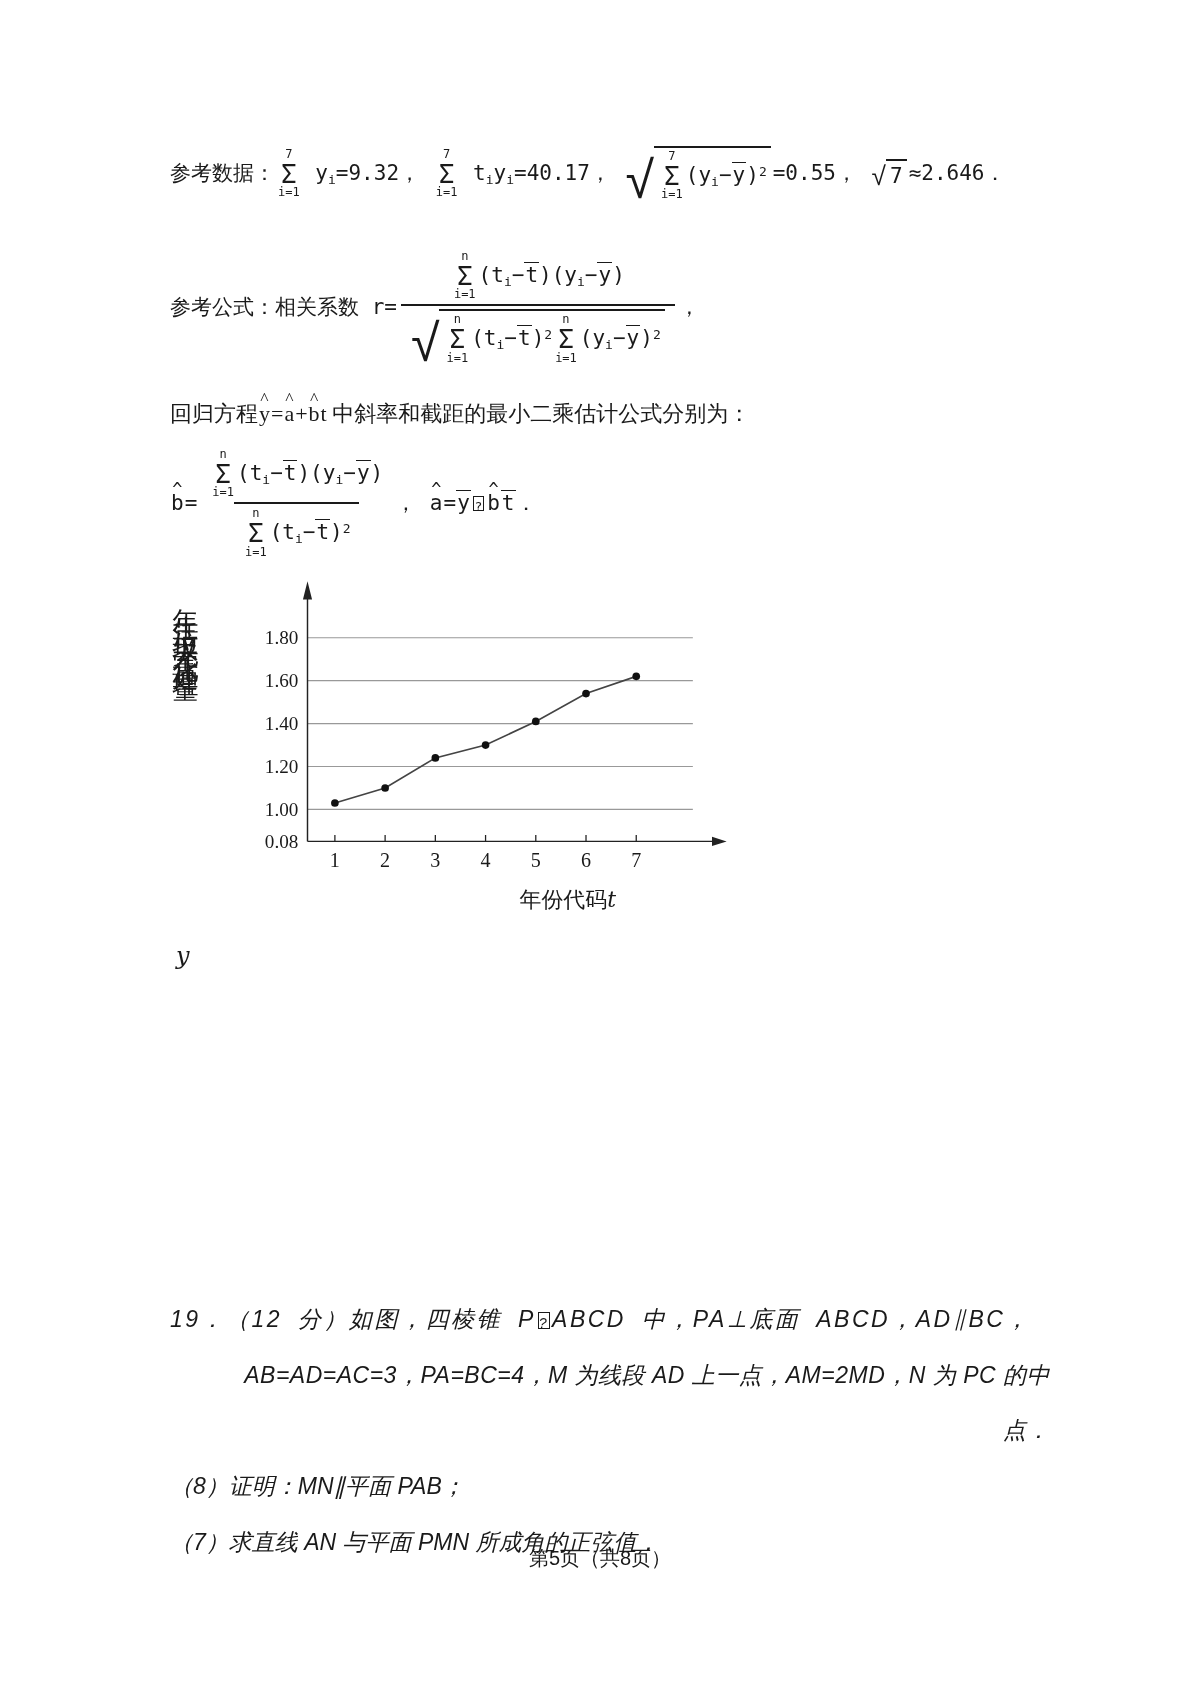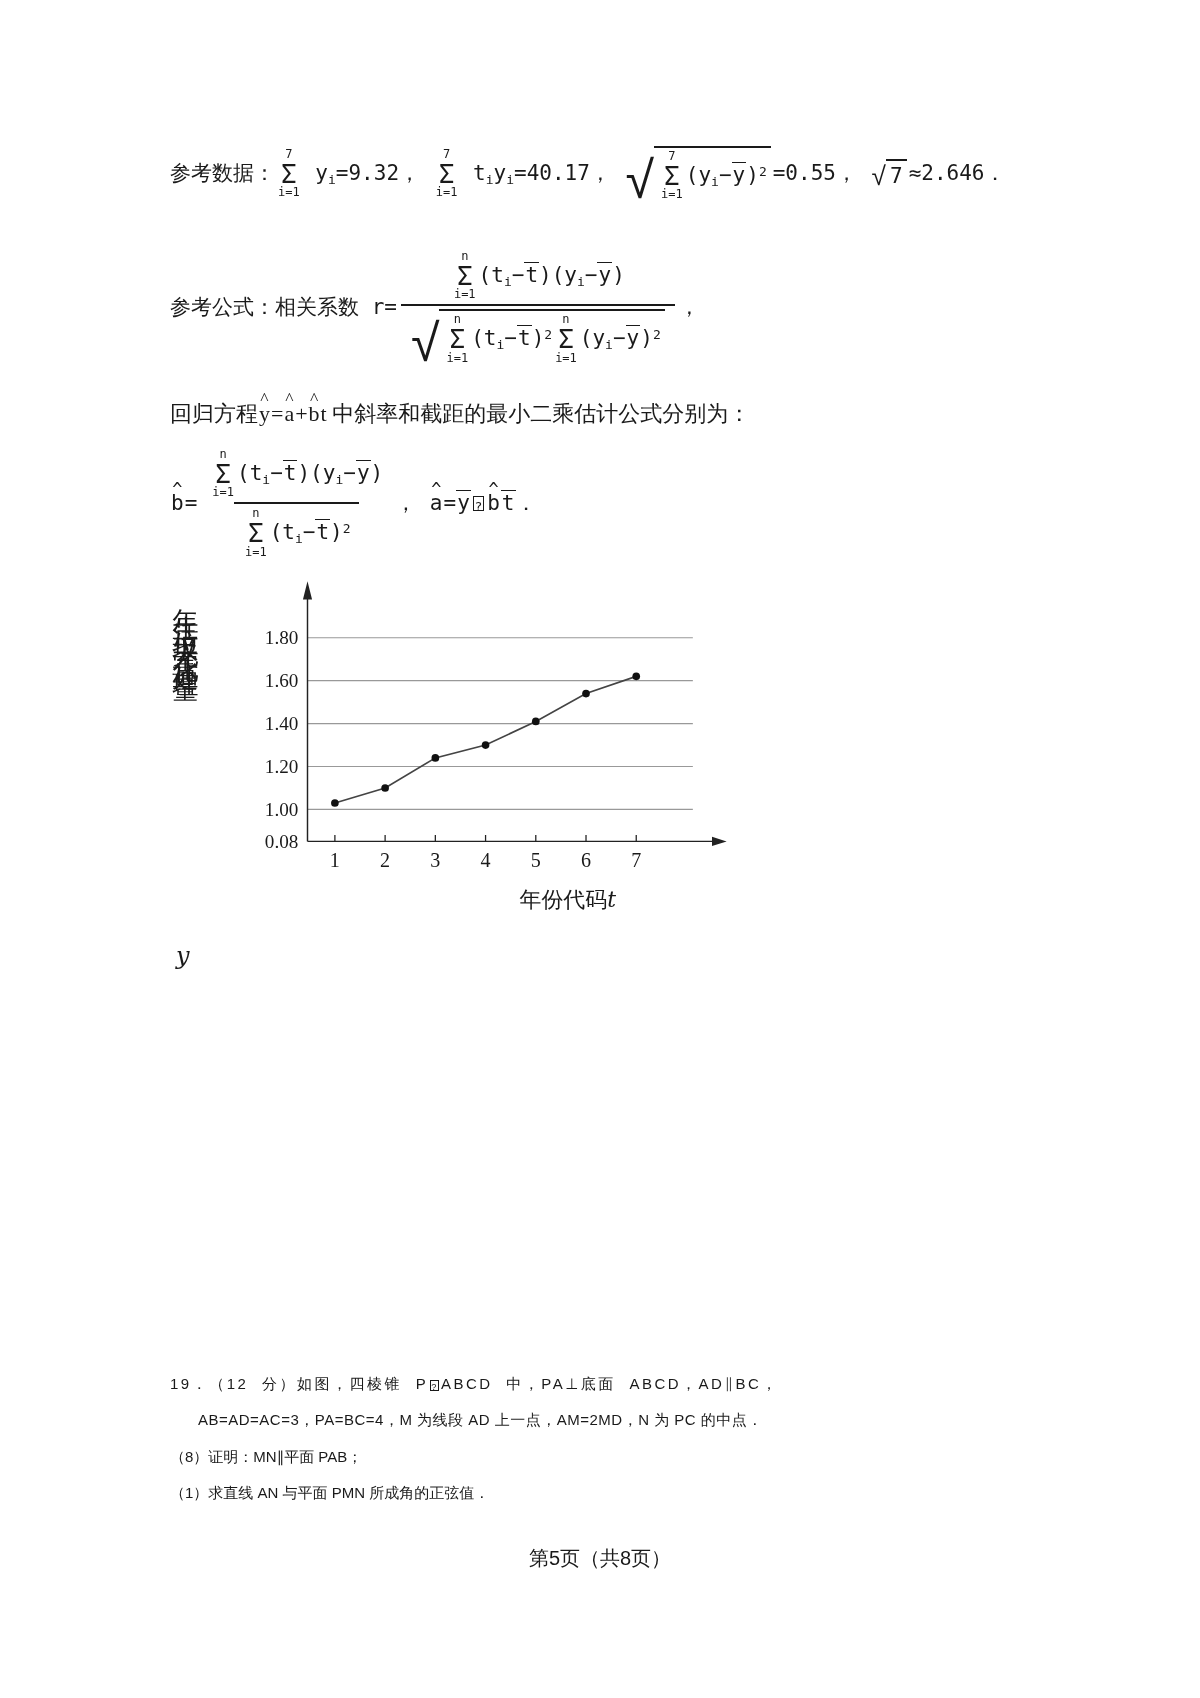--- a/index.html
+++ b/index.html
@@ -42,25 +42,25 @@
     font-family:"Liberation Serif",serif;
   }
   .chart-ysuffix{
     position:absolute;left:176px;top:942px;
     font-size:24px;font-style:italic;font-family:"DejaVu Serif",serif;
   }
   .chart-wrap{position:absolute;left:216px;top:572px;}
   .chart-wrap svg{width:530px;height:347px;display:block;}
   
   .q19{
-    position:absolute;left:170px;top:1366px;width:880px;
-    font-family:"Liberation Sans",sans-serif;font-size:15px;line-height:2.42;
+    position:absolute;left:170px;top:1292px;width:880px;
+    font-family:"Liberation Sans",sans-serif;font-size:23px;line-height:2.42;font-style:italic;
   }
   .q19 .q-line1{word-spacing:7px;letter-spacing:2.5px;}
-  .q19 .q-line2{padding-left:28px;letter-spacing:.5px;}
+  .q19 .q-line2{padding-left:28px;letter-spacing:.5px;text-align:right;}
   .footer{
     position:absolute;left:0;top:1545px;width:100%;text-align:center;
     font-family:"Liberation Sans",sans-serif;font-size:20px;
   }
 </style>
 </head>
 <body>
 
 <div class="page">
 
@@ -161,17 +161,17 @@
         <circle cx="405" cy="133.1" r="4.2" fill="#111111"></circle>
         <circle cx="460" cy="114.29999999999998" r="4.2" fill="#111111"></circle>
         <text x="385" y="367" text-anchor="middle" font-size="24" fill="#1a1a1a" font-family="Liberation Serif, serif"><tspan>年份代码</tspan><tspan font-style="italic" font-family="DejaVu Serif, serif">t</tspan></text>
       </svg>
   </div>
 
   <div class="q19">
     <div class="q-line1">19．（12 分）如图，四棱锥 P<span class="m-box">?</span>ABCD 中，PA⊥底面 ABCD，AD∥BC，</div>
     <div class="q-line2">AB=AD=AC=3，PA=BC=4，M 为线段 AD 上一点，AM=2MD，N 为 PC 的中点．</div>
     <div class="q-part1">（8）证明：MN∥平面 PAB；</div>
-    <div class="q-part2">（1）求直线 AN 与平面 PMN 所成角的正弦值．</div>
+    <div class="q-part2">（7）求直线 AN 与平面 PMN 所成角的正弦值．</div>
   </div>
 
   <div class="footer">第5页（共8页）</div>
 </div>
 
 </body></html>

